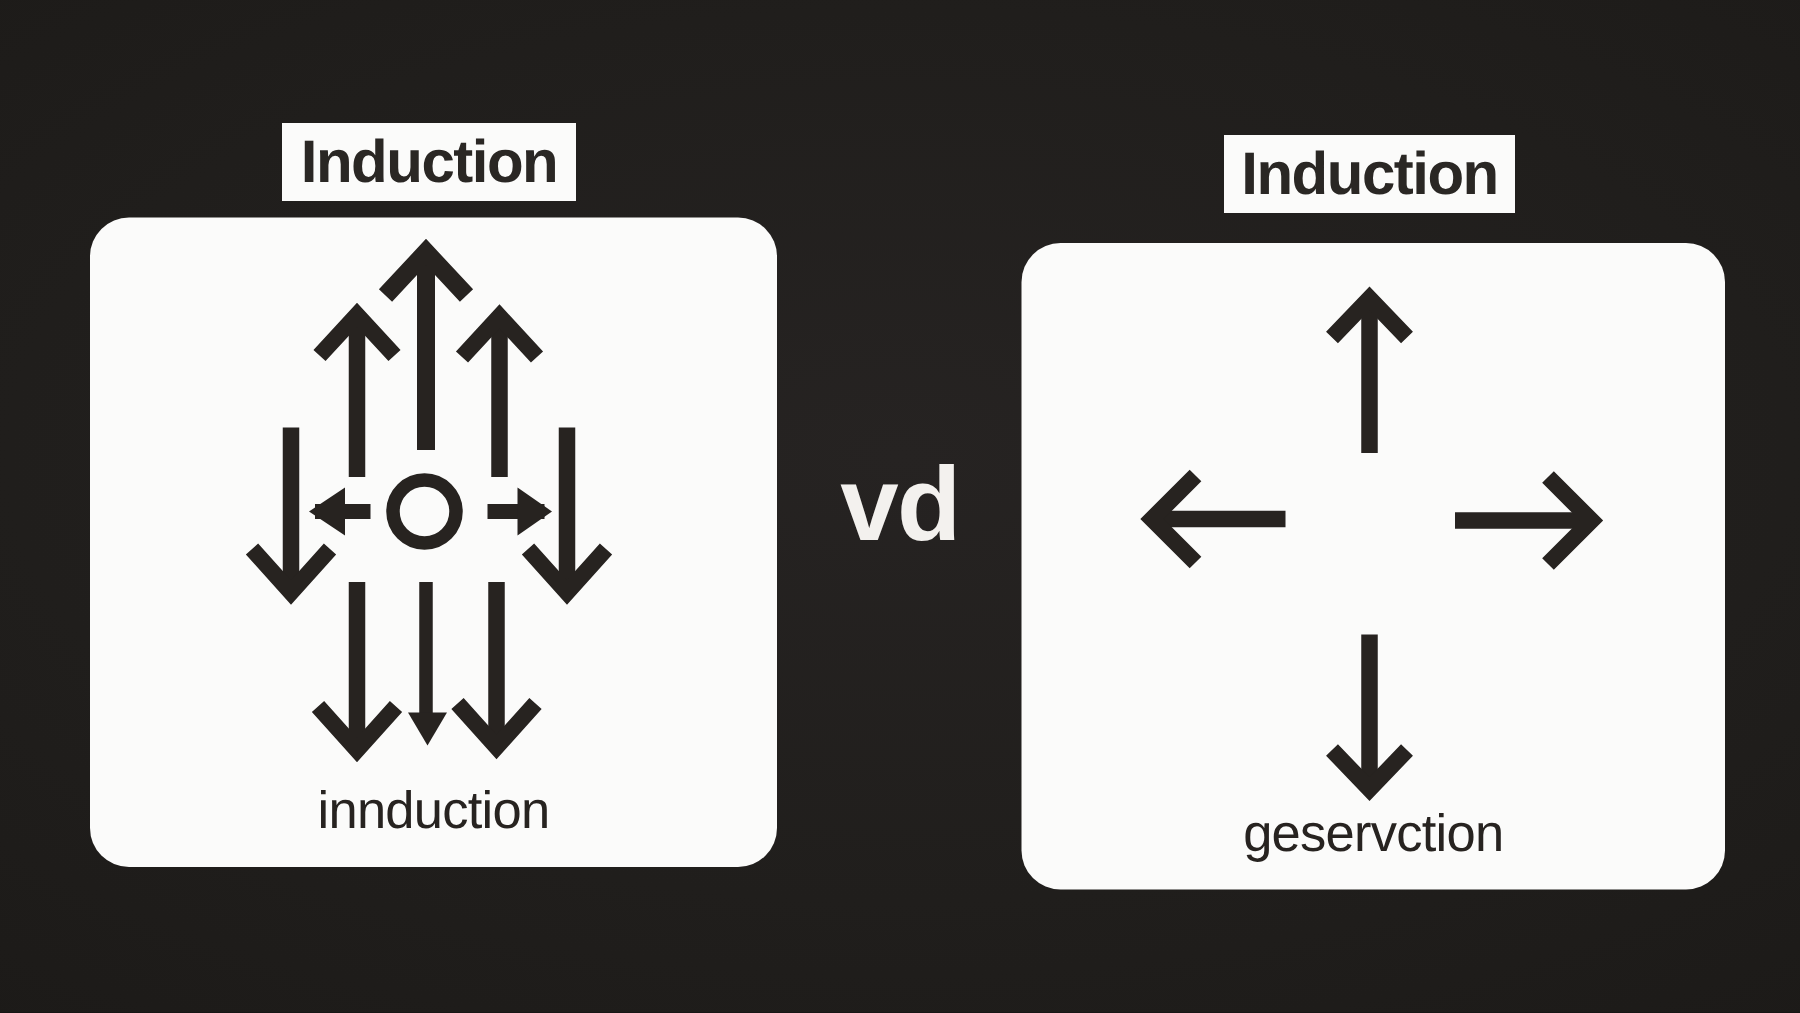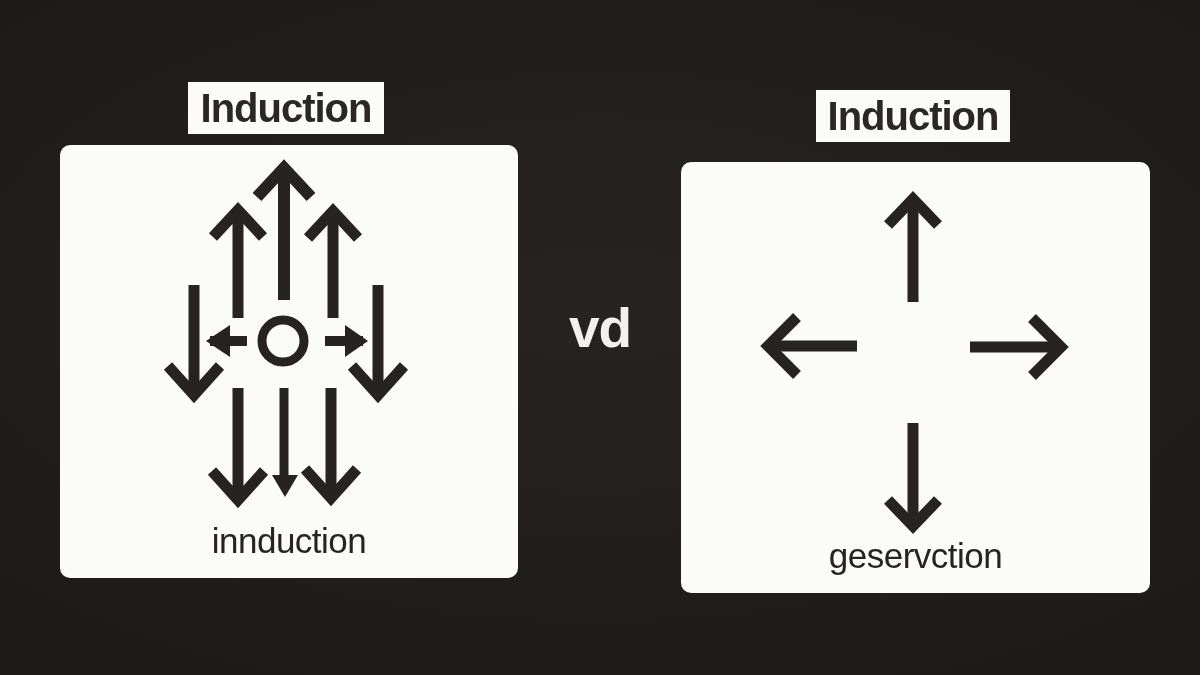--- a/index.html
+++ b/index.html
@@ -27,38 +27,38 @@
     font-size:40px;
     letter-spacing:-1px;
     display:flex;align-items:center;justify-content:center;
     box-sizing:border-box;
   }
   .title-box.left{left:188px;top:82px;width:196px;height:52px;}
   .title-box.right{left:816px;top:90px;width:194px;height:52px;}
   .card{
     position:absolute;
     background:var(--card);
-    border-radius:10px;
+    border-radius:26px;
   }
   .card.left{left:60px;top:145px;width:458px;height:433px;}
   .card.right{left:681px;top:162px;width:469px;height:431px;}
   .diagram{position:absolute;left:0;top:0;}
   .caption{
     position:absolute;left:0;bottom:20px;width:100%;
     text-align:center;
     font-size:35px;line-height:1;
     letter-spacing:-0.5px;
     color:var(--ink);
   }
   .vs-label{
     position:absolute;left:555px;top:301px;width:90px;
     text-align:center;
     color:var(--vs);
     font-weight:bold;
-    font-size:55px;line-height:1;
+    font-size:70px;line-height:1;
     letter-spacing:-1px;
   }
   .stroke{stroke:var(--ink);fill:none;stroke-linecap:butt;stroke-linejoin:miter;}
   .fillhead{fill:var(--ink);stroke:none;}
 </style>
 </head>
 <body>
 
 <div class="stage">
 

